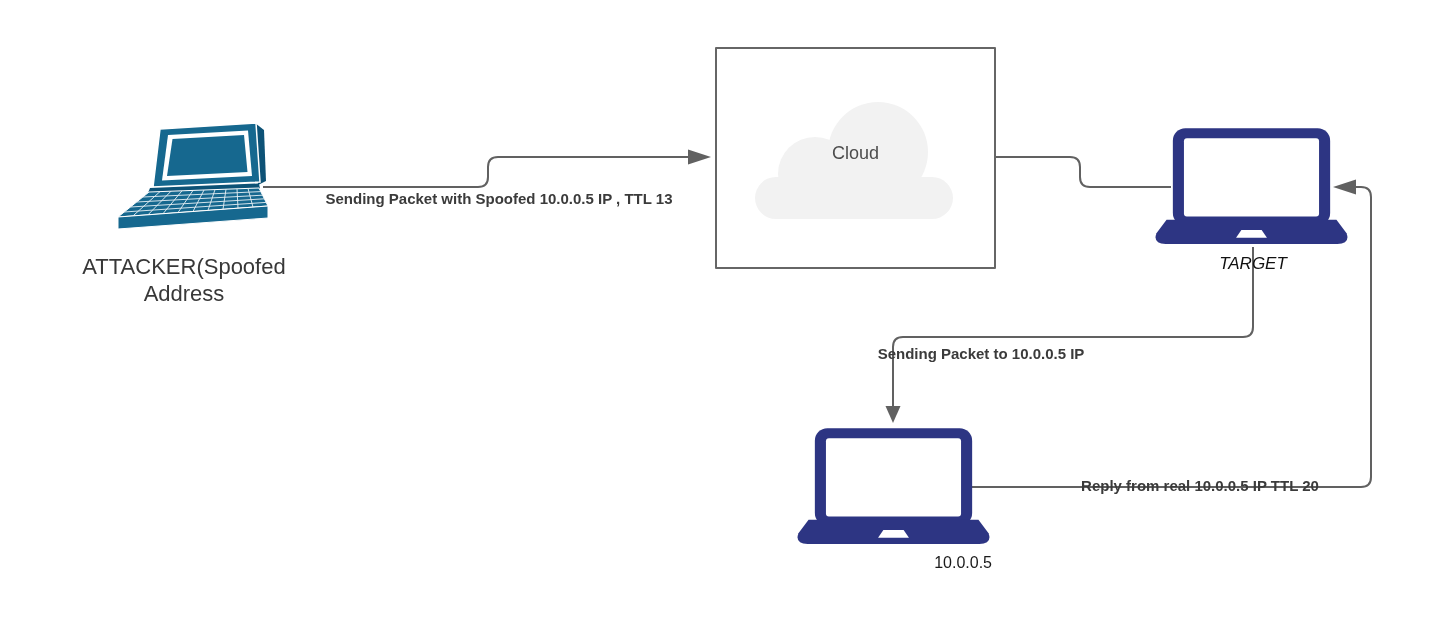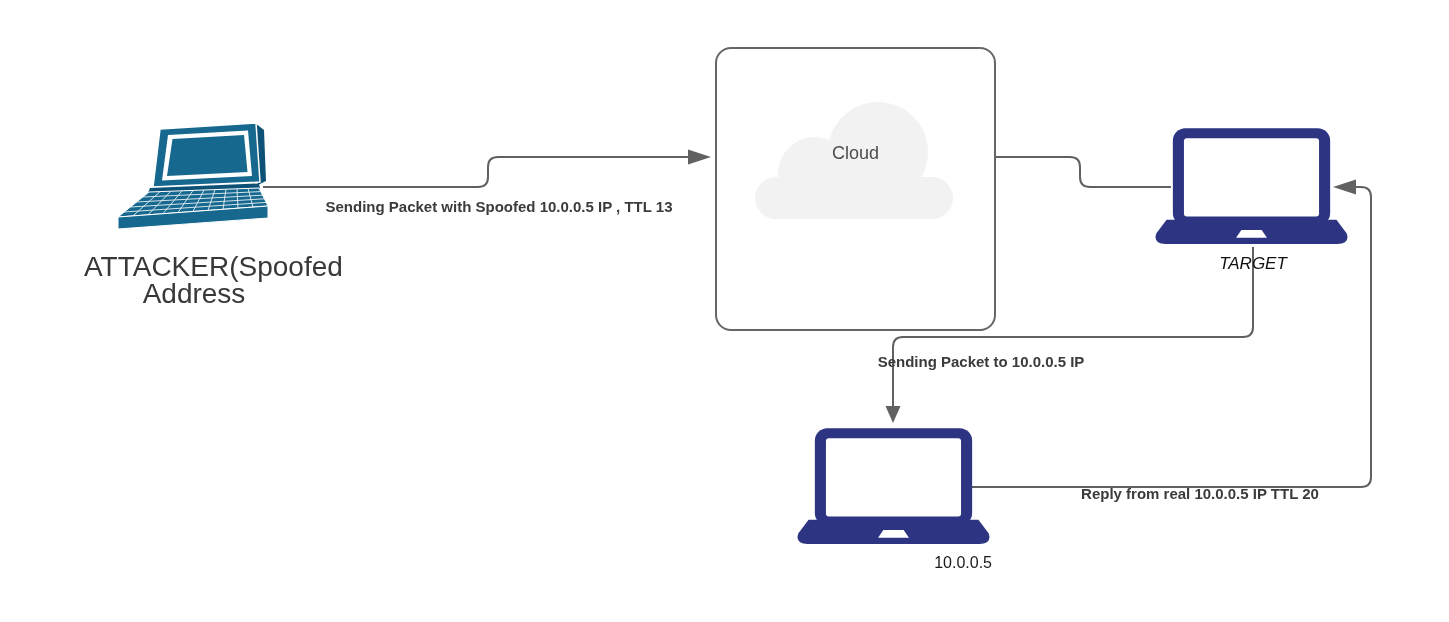--- a/index.html
+++ b/index.html
@@ -14,31 +14,31 @@
 
   .node { position:absolute; z-index:2; }
 
   .teal     { fill:#16688f; }
   .tealdark { fill:#0d5276; }
   .navy     { fill:#2d3583; }
 
   .edge-label {
     position:absolute; z-index:3;
     font-size:15px; font-weight:bold; color:#3b3b3b;
-    text-align:center; white-space:nowrap; line-height:16px;margin-top:8px;
+    text-align:center; white-space:nowrap; line-height:16px;
   }
 
   .attacker-label {
-    position:absolute; z-index:3; left:84px; top:253px; width:220px;
-    text-align:center; font-size:28px; line-height:27px; color:#383838;
+    position:absolute; z-index:3; left:74px; top:253px; width:220px;
+    text-align:center; font-size:22px; line-height:27px; color:#383838;
   }
 
   .cloud-box {
-    position:absolute; z-index:2; left:715px; top:47px; width:281px; height:284px;
-    border:2px solid #666666; border-radius:16px; background:#ffffff;
+    position:absolute; z-index:2; left:715px; top:47px; width:281px; height:222px;
+    border:2px solid #666666; border-radius:1px; background:#ffffff;
   }
   .cloud-box svg { position:absolute; left:0; top:0; }
   .cloud-label {
     position:absolute; z-index:3; left:0; top:94px; width:100%;
     text-align:center; font-size:18px; color:#4d4d4d;
   }
 
   .target-label {
     position:absolute; z-index:3; left:1153px; top:254px; width:200px;
     text-align:center; font-size:17px; font-weight:normal; font-style:italic; color:#111111;

